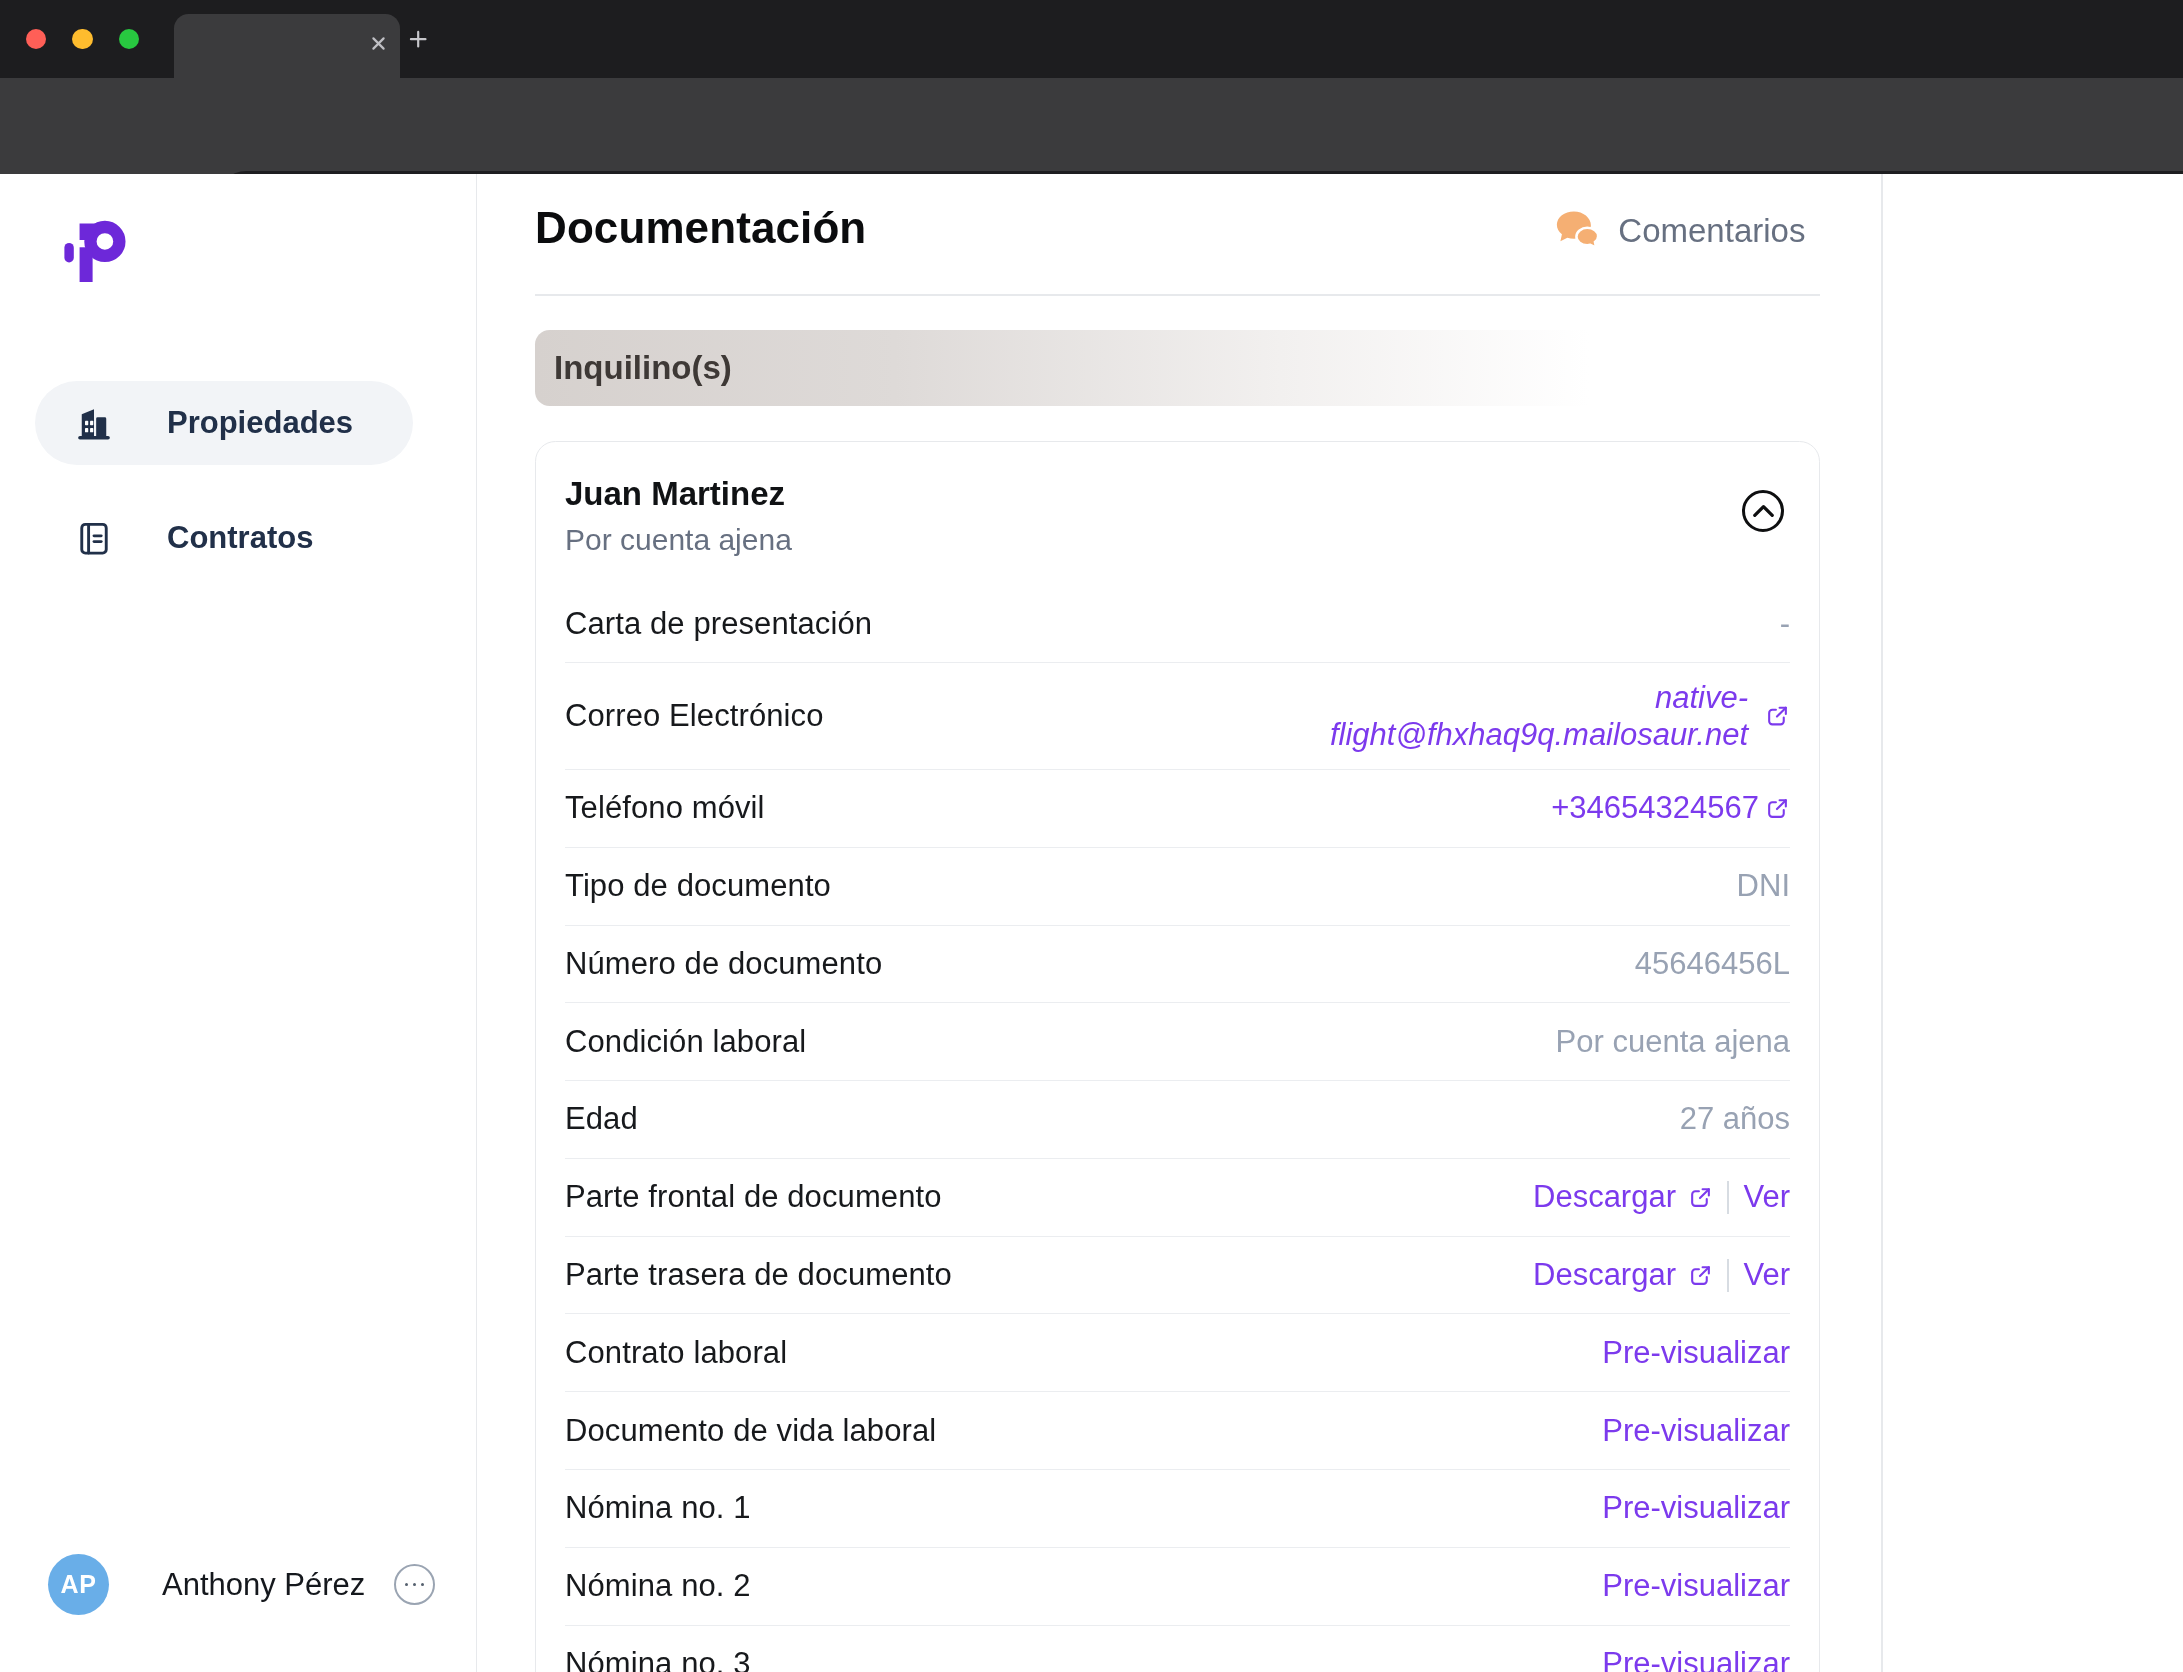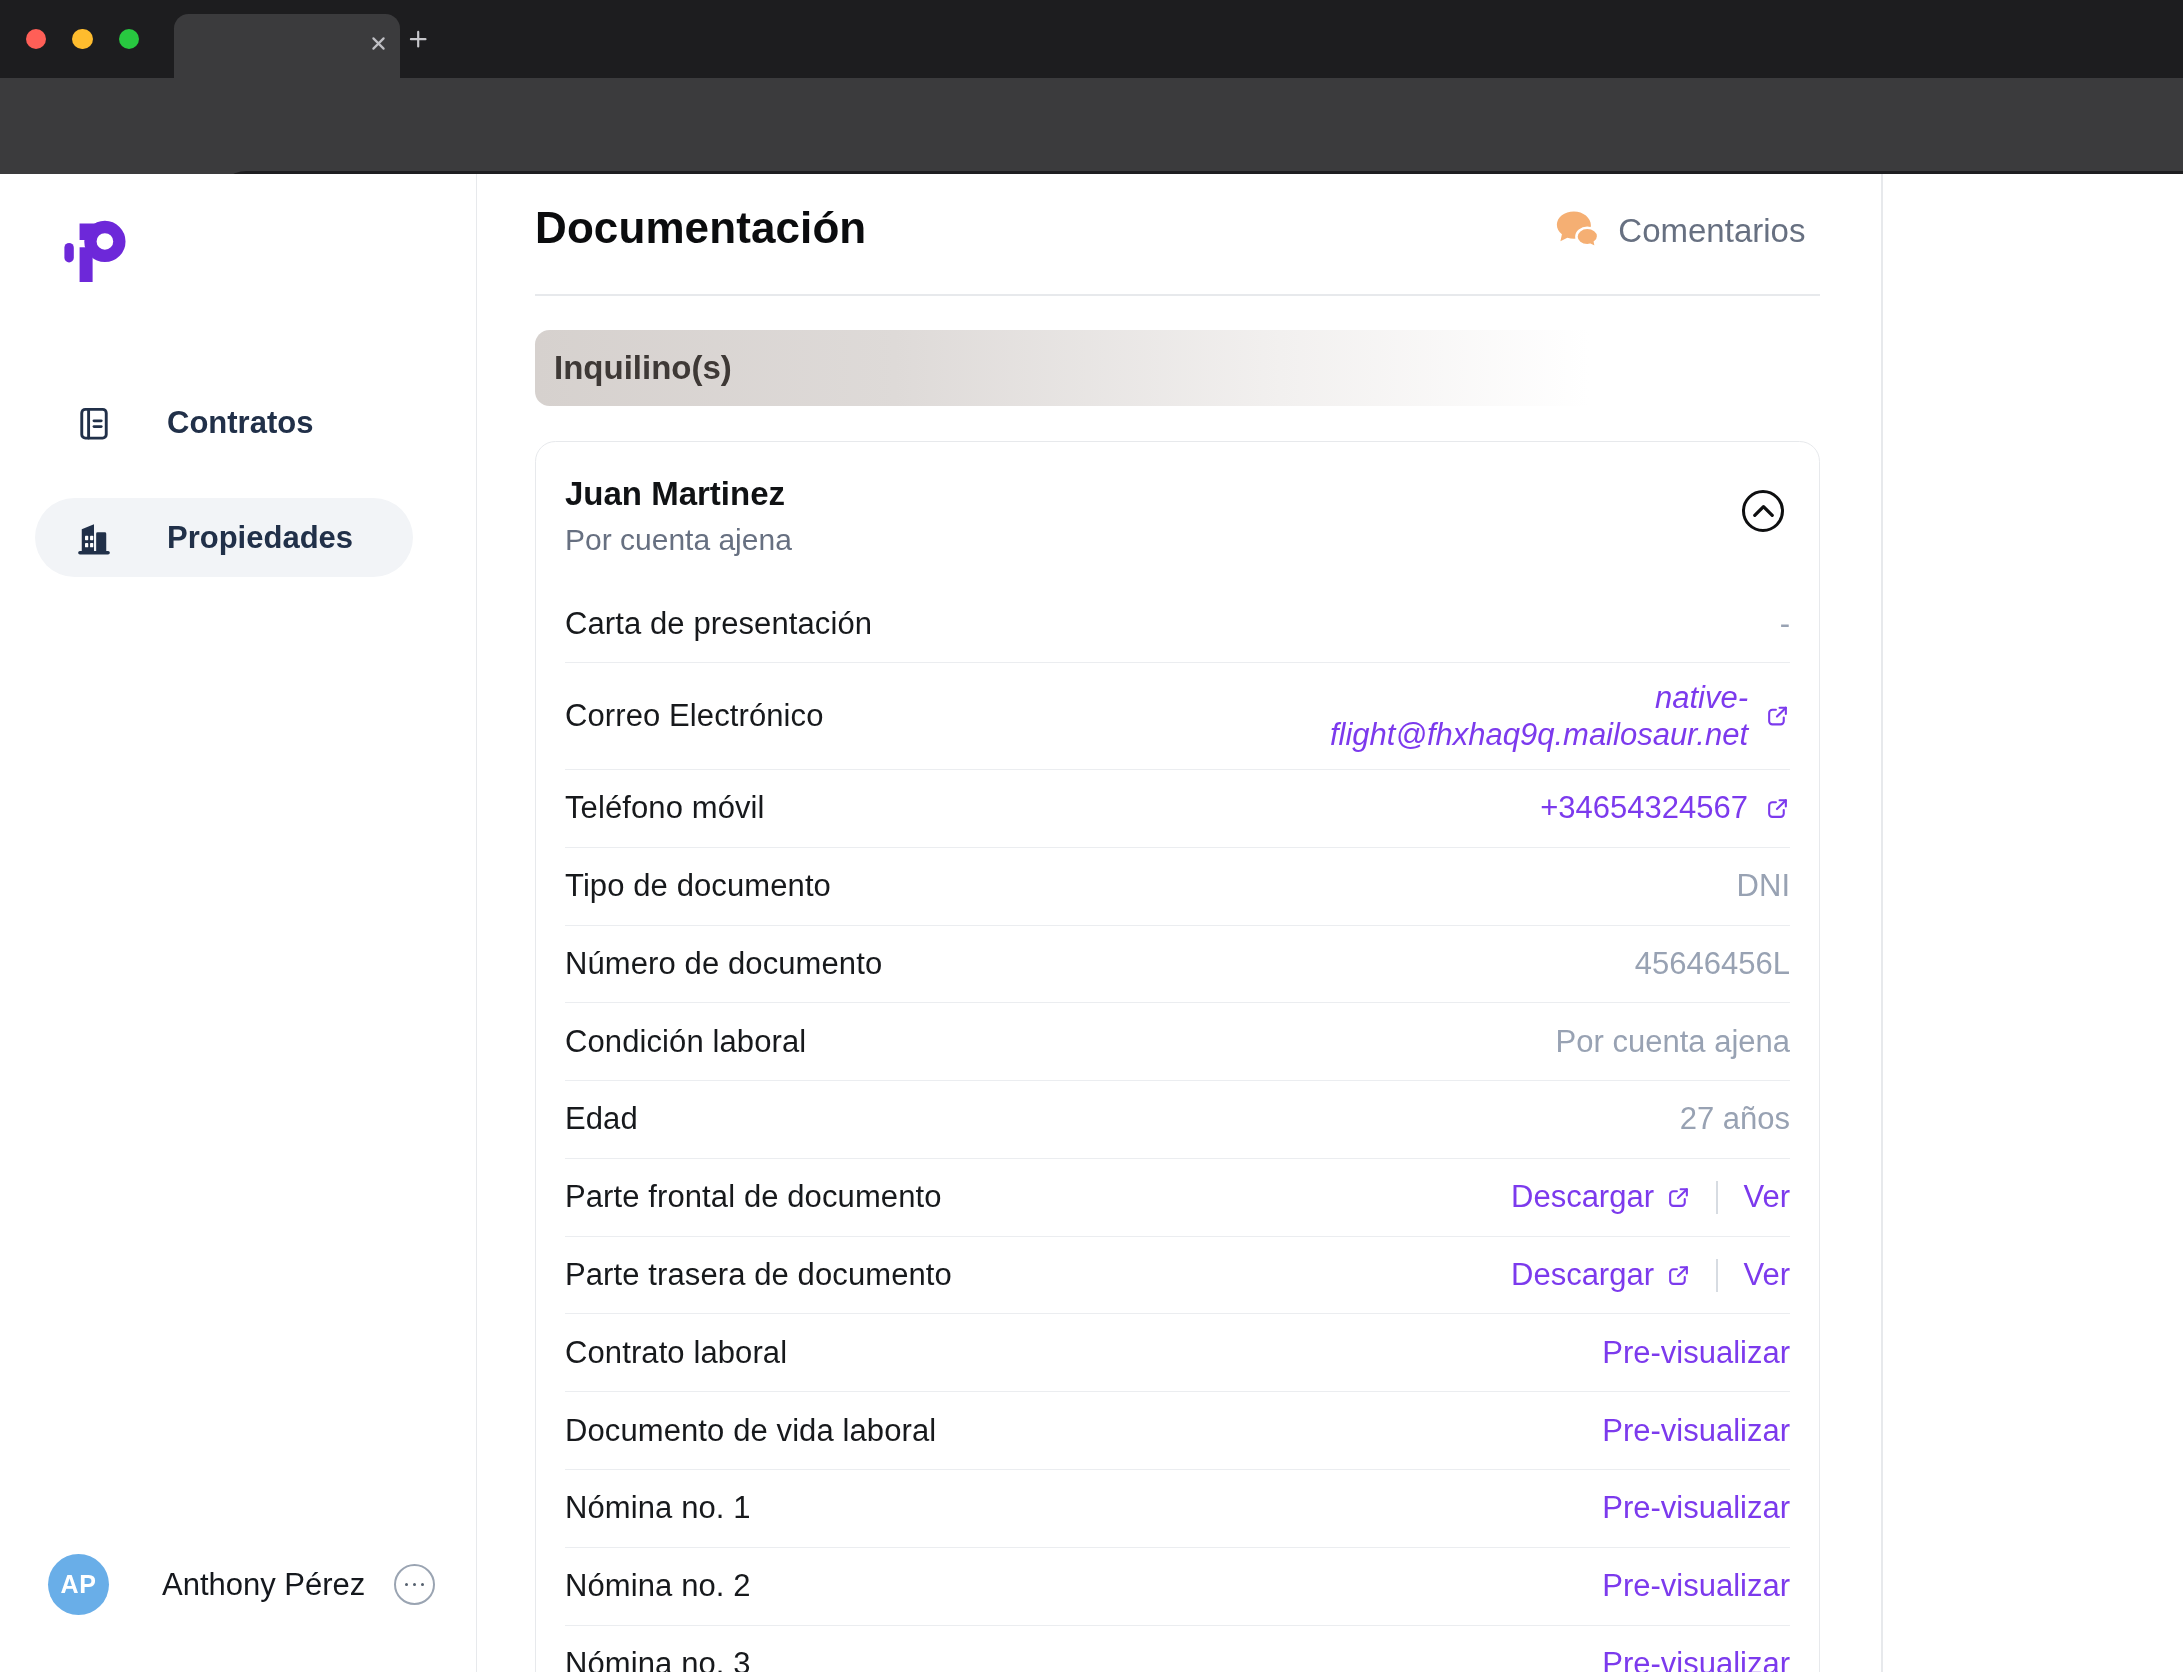--- a/index.html
+++ b/index.html
@@ -73,21 +73,21 @@
   .tenant-sub{margin-top:10.2px;font-size:30px;color:var(--muted);line-height:33px;}
   .collapse-btn{position:absolute;right:5.8px;top:48px;width:42px;height:42px;border-radius:50%;
     border:3.6px solid #0E0F10;background:#fff;display:flex;align-items:center;justify-content:center;cursor:pointer;}
   .collapse-btn svg{width:25px;height:16px;color:#0E0F10;}
 
   .row{display:flex;align-items:center;justify-content:space-between;
     border-bottom:1.5px solid var(--row-line);padding:20.4px 0;min-height:74px;}
   .row-label{font-size:31px;color:#17191C;font-weight:500;letter-spacing:0.1px;}
   .row-value{font-size:31px;color:var(--value-gray);text-align:right;}
   .plink{color:var(--accent);font-size:31px;}
-  .flexval{display:flex;align-items:center;justify-content:flex-end;gap:17px;}
+  .flexval{display:flex;align-items:center;justify-content:flex-end;gap:6px;}
   .dl{display:flex;align-items:center;gap:11.6px;}
   .vsep{width:1.5px;height:33px;background:#D7DCE2;margin:0 8.7px;display:block;}
   .ext-ic{width:25px;height:25px;color:var(--accent);flex:none;}
   .row.tall{padding:16px 0;}
   .two-line-val{position:relative;padding-right:42px;font-style:italic;}
   .plink.two-line{display:flex;flex-direction:column;align-items:flex-end;line-height:37px;}
   .two-line-val .ext-ic{position:absolute;right:0;top:50%;transform:translateY(-50%);}
 </style>
 </head>
 <body>
@@ -131,47 +131,47 @@
   <div class="gutter-line"></div>
 
   <div class="sidebar">
     <svg class="logo" viewBox="0 0 86 94">
       <circle cx="56" cy="38" r="20" fill="none" stroke="currentColor" stroke-width="17"></circle>
       <rect x="21" y="46" width="18" height="48" fill="currentColor"></rect>
       <path d="M21 13h26l-9 23H21z" fill="currentColor"></path>
       <rect x="0" y="40" width="13" height="27" rx="6.5" fill="currentColor"></rect>
     </svg>
     <div class="nav">
-      <div class="nav-item">
-        <svg class="nav-ic-app" viewBox="0 0 50 50">
-          <g stroke="currentColor" stroke-width="4" fill="none" stroke-linecap="round" stroke-linejoin="round">
-            <rect x="8" y="6" width="34" height="40" rx="5"></rect>
-            <line x1="17.5" y1="6" x2="17.5" y2="46"></line>
-            <line x1="25" y1="22" x2="35" y2="22"></line>
-            <line x1="25" y1="30" x2="35" y2="30"></line>
-          </g>
-        </svg>
-        <span class="nav-label">Contratos</span>
-      </div>
       <div class="nav-item active">
         <svg class="nav-ic-app" viewBox="0 0 50 50">
           <g fill="currentColor">
             <path d="M8 45V13l17-7v39z"></path>
             <rect x="28" y="17" width="14" height="28" rx="2"></rect>
             <rect x="3" y="43" width="44" height="5" rx="2.5"></rect>
           </g>
           <g fill="#fff">
             <rect x="12.5" y="22" width="4.5" height="6" rx="1"></rect>
             <rect x="19.5" y="22" width="4.5" height="6" rx="1"></rect>
             <rect x="12.5" y="32" width="4.5" height="6" rx="1"></rect>
             <rect x="19.5" y="32" width="4.5" height="6" rx="1"></rect>
           </g>
         </svg>
         <span class="nav-label">Propiedades</span>
       </div>
+      <div class="nav-item">
+        <svg class="nav-ic-app" viewBox="0 0 50 50">
+          <g stroke="currentColor" stroke-width="4" fill="none" stroke-linecap="round" stroke-linejoin="round">
+            <rect x="8" y="6" width="34" height="40" rx="5"></rect>
+            <line x1="17.5" y1="6" x2="17.5" y2="46"></line>
+            <line x1="25" y1="22" x2="35" y2="22"></line>
+            <line x1="25" y1="30" x2="35" y2="30"></line>
+          </g>
+        </svg>
+        <span class="nav-label">Contratos</span>
+      </div>
     </div>
     <div class="user-row">
       <div class="avatar">AP</div>
       <span class="user-name">Anthony Pérez</span>
       <button class="more-btn" aria-label="more">
         <i></i>
           <i></i>
           <i></i>
       </button>
     </div>

